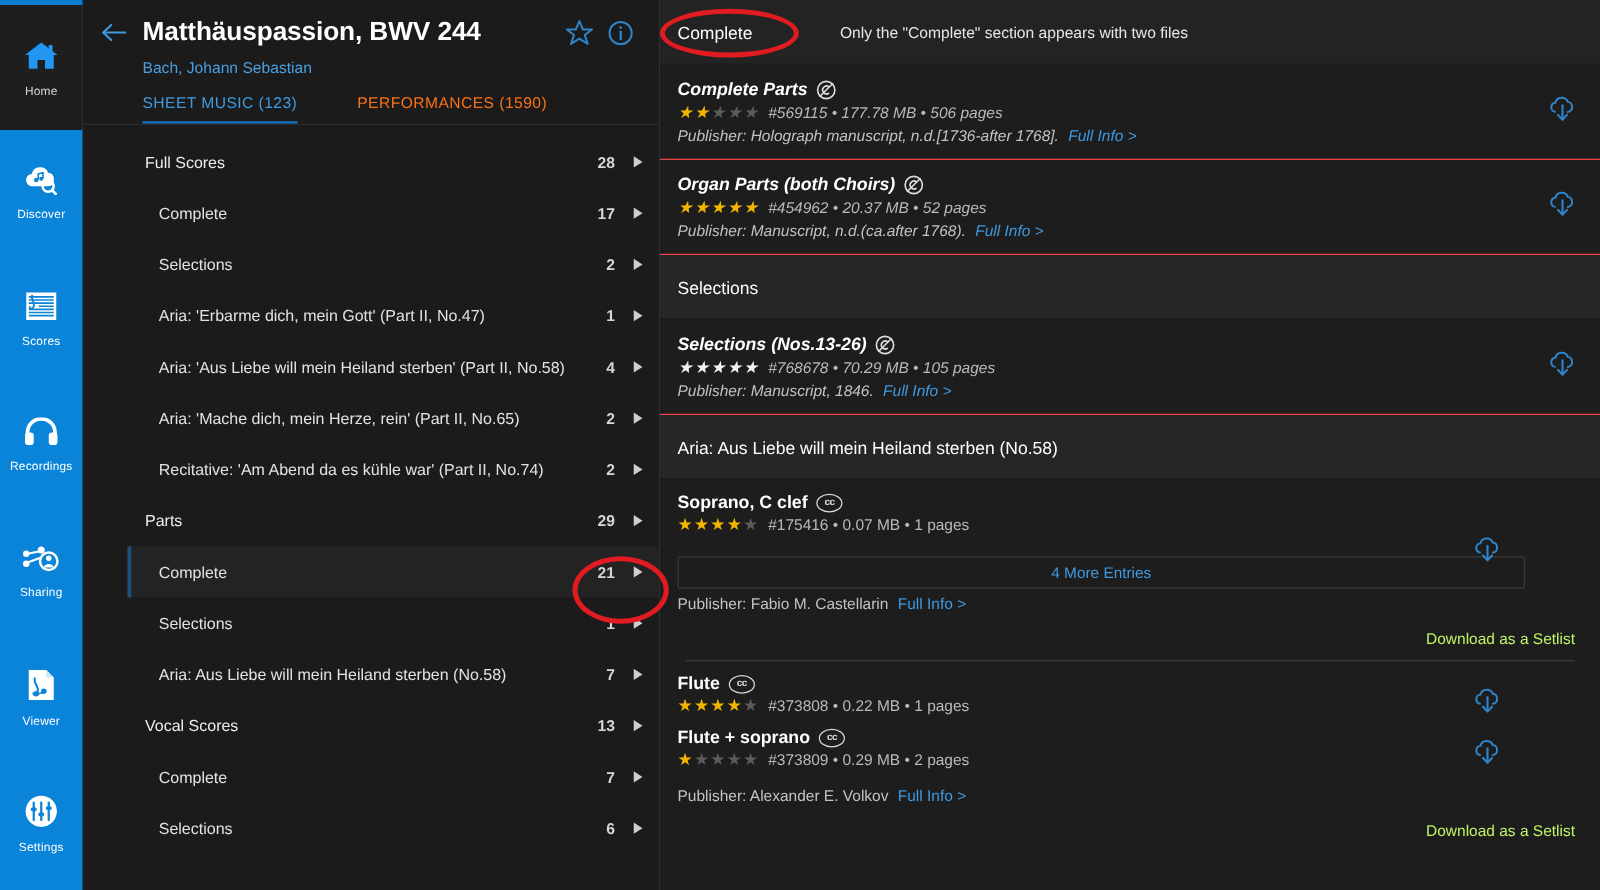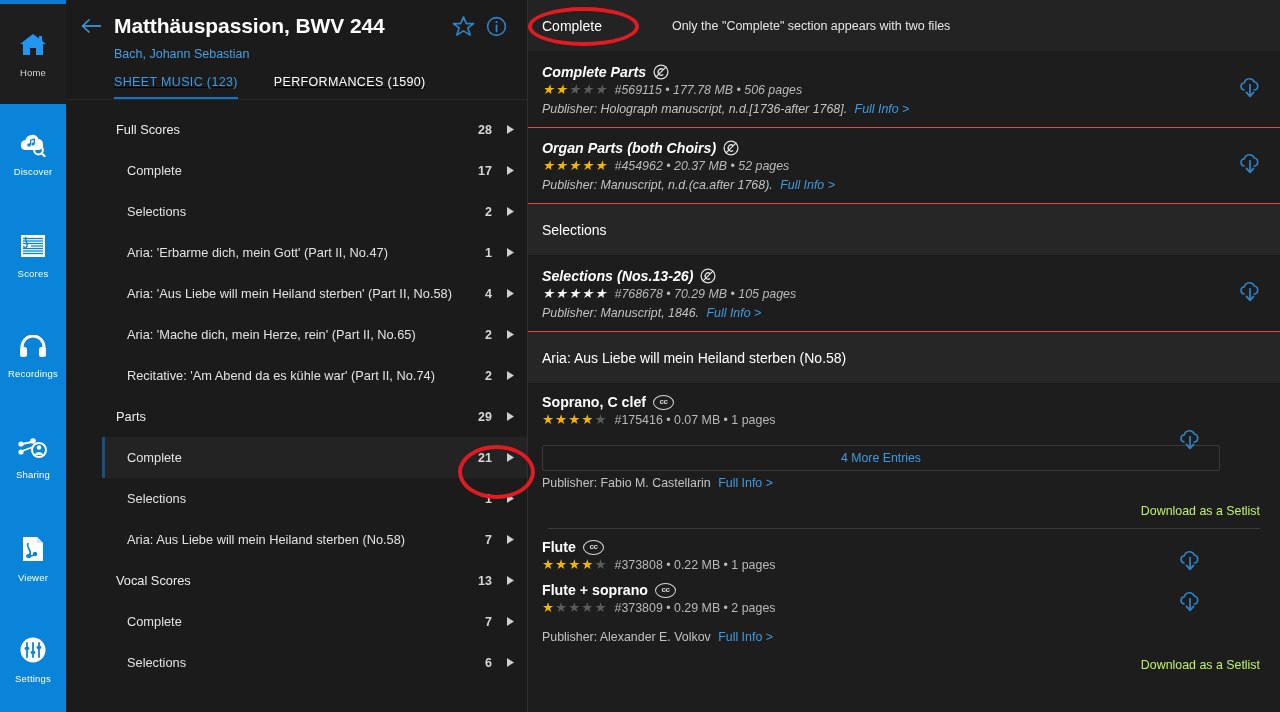--- a/index.html
+++ b/index.html
@@ -74,25 +74,25 @@
     letter-spacing: -.1px; flex: 1 1 auto;
     white-space: nowrap;
   }
   .hdr-icons { display: flex; align-items: center; gap: 11px; flex: 0 0 auto; padding-right: 2px;}
   .hdr-icon { cursor: pointer; display: flex; }
   .lp-composer {
     font-size: 12.5px; color: #4a9fe0;
     margin: 9px 0 0 34px; cursor: pointer;
   }
   .tabs {
-    display: flex; margin: 14px 0 0 34px; gap: 0; text-decoration: underline;
+    display: flex; margin: 14px 0 0 34px; gap: 12px;
   }
   .tab {
     font-size: 12.5px; letter-spacing: .35px;
-    padding: 0 0 8px 0; color: #ffffff;
+    padding: 0 0 8px 0; color: #f97316;
     cursor: pointer; white-space: nowrap;
   }
   .tab + .tab { margin-left: 36px; }
   .tab.active { color: #3f9ae0; border-bottom: 2px solid #1673c4; }
   .tabs-underline {
     height: 1px; background: #2b2b2b; margin: 0 0 0 0;
   }
 
   .tree {
     flex: 1 1 auto;

